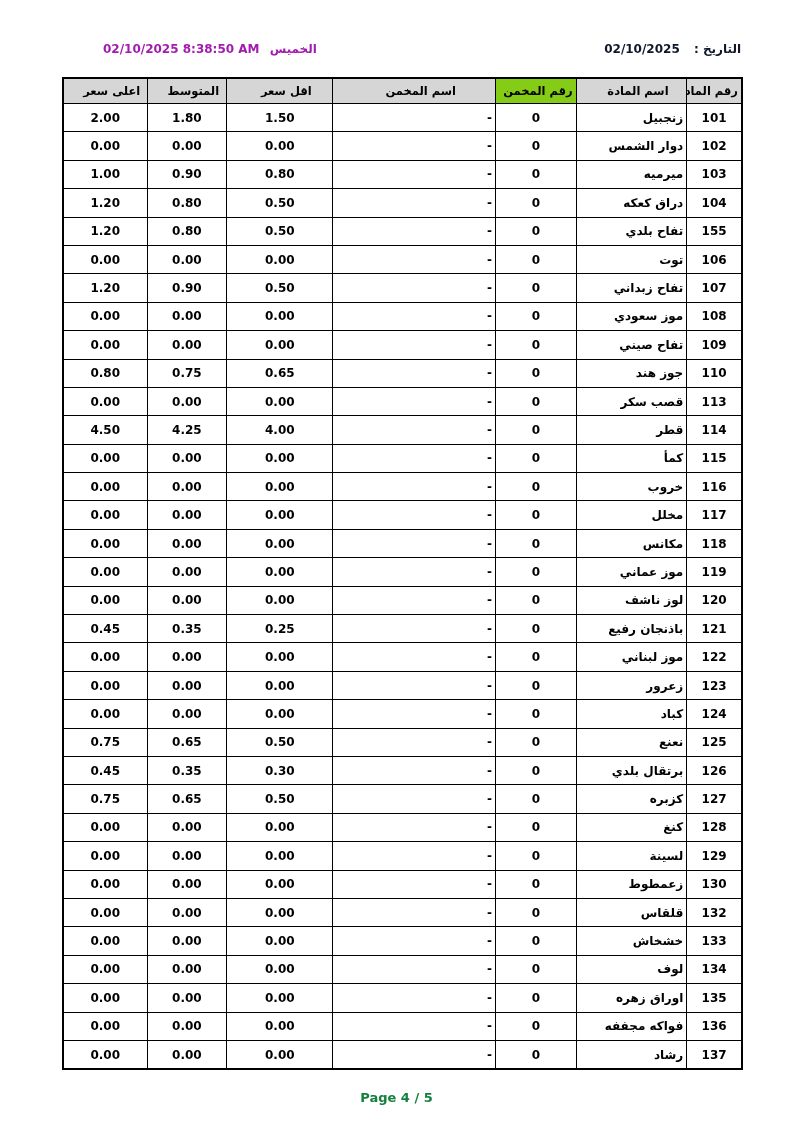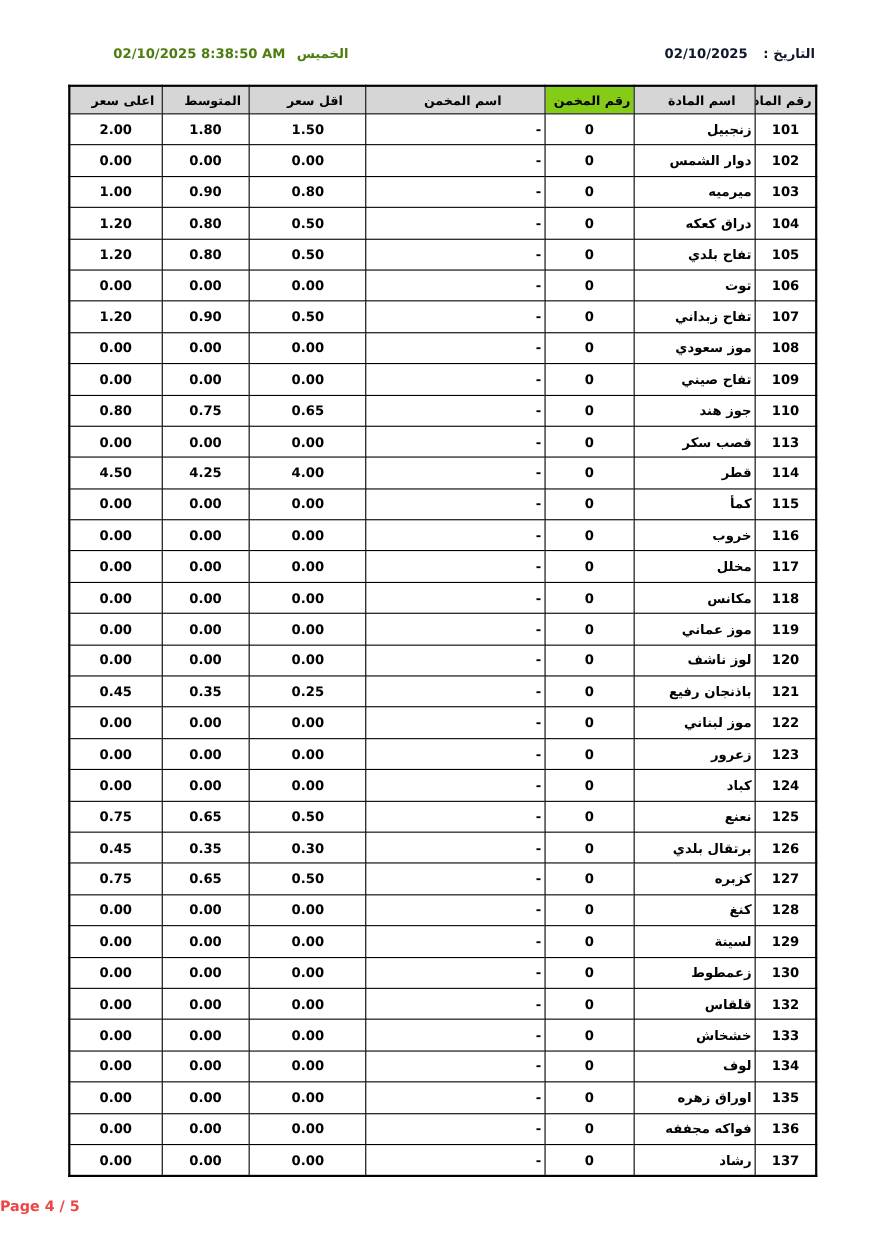--- a/index.html
+++ b/index.html
@@ -10,21 +10,21 @@
     font-family:"DejaVu Sans","Liberation Sans",sans-serif;
     overflow:hidden;
   }
   .report-title{
     position:absolute;top:4px;left:0;width:100%;
     text-align:center;
     font-size:15px;font-weight:bold;
   }
   .date-line-left{
     position:absolute;top:42px;left:103px;
-    font-size:12px;font-weight:bold;color:#4d7c0f;
+    font-size:12px;font-weight:bold;color:#a21caf;
     direction:ltr;white-space:nowrap;
   }
   .date-line-left .daypart{margin-left:6px;}
   .date-line-right{
     position:absolute;top:42px;right:52px;
     font-size:12px;font-weight:bold;color:#0f172a;
     direction:rtl;white-space:nowrap;
   }
   .date-line-right .datepart{margin-right:10px;}
   table.report{
@@ -60,21 +60,22 @@
   .w-min{width:100px;}
   .w-avg{width:75px;}
   .w-max{width:79px;}
   td.c-itemno{text-align:center;}
   td.c-itemname{text-align:right;padding-right:4px;font-size:11.5px;}
   td.c-apno{text-align:center;}
   td.c-apname{text-align:right;padding-right:14px;}
   td.c-min,td.c-avg,td.c-max{text-align:center;direction:ltr;}
   .page-footer{
     position:absolute;top:1090px;left:0;width:100%;
-    font-size:13px;font-weight:bold;color:#ef4444;
+    text-align:center;
+    font-size:13px;font-weight:bold;color:#15803d;
   }
 </style>
 </head>
 <body>
 
 <div class="page">
 
 
   <div class="date-line-left">
     <span>02/10/2025  8:38:50 AM</span>
@@ -138,21 +139,21 @@
         <tr>
           <td class="c-itemno">104</td>
           <td class="c-itemname">دراق كعكه</td>
           <td class="c-apno">0</td>
           <td class="c-apname">-</td>
           <td class="c-min">0.50</td>
           <td class="c-avg">0.80</td>
           <td class="c-max">1.20</td>
         </tr>
         <tr>
-          <td class="c-itemno">105</td>
+          <td class="c-itemno">155</td>
           <td class="c-itemname">تفاح بلدي</td>
           <td class="c-apno">0</td>
           <td class="c-apname">-</td>
           <td class="c-min">0.50</td>
           <td class="c-avg">0.80</td>
           <td class="c-max">1.20</td>
         </tr>
         <tr>
           <td class="c-itemno">106</td>
           <td class="c-itemname">توت</td>

